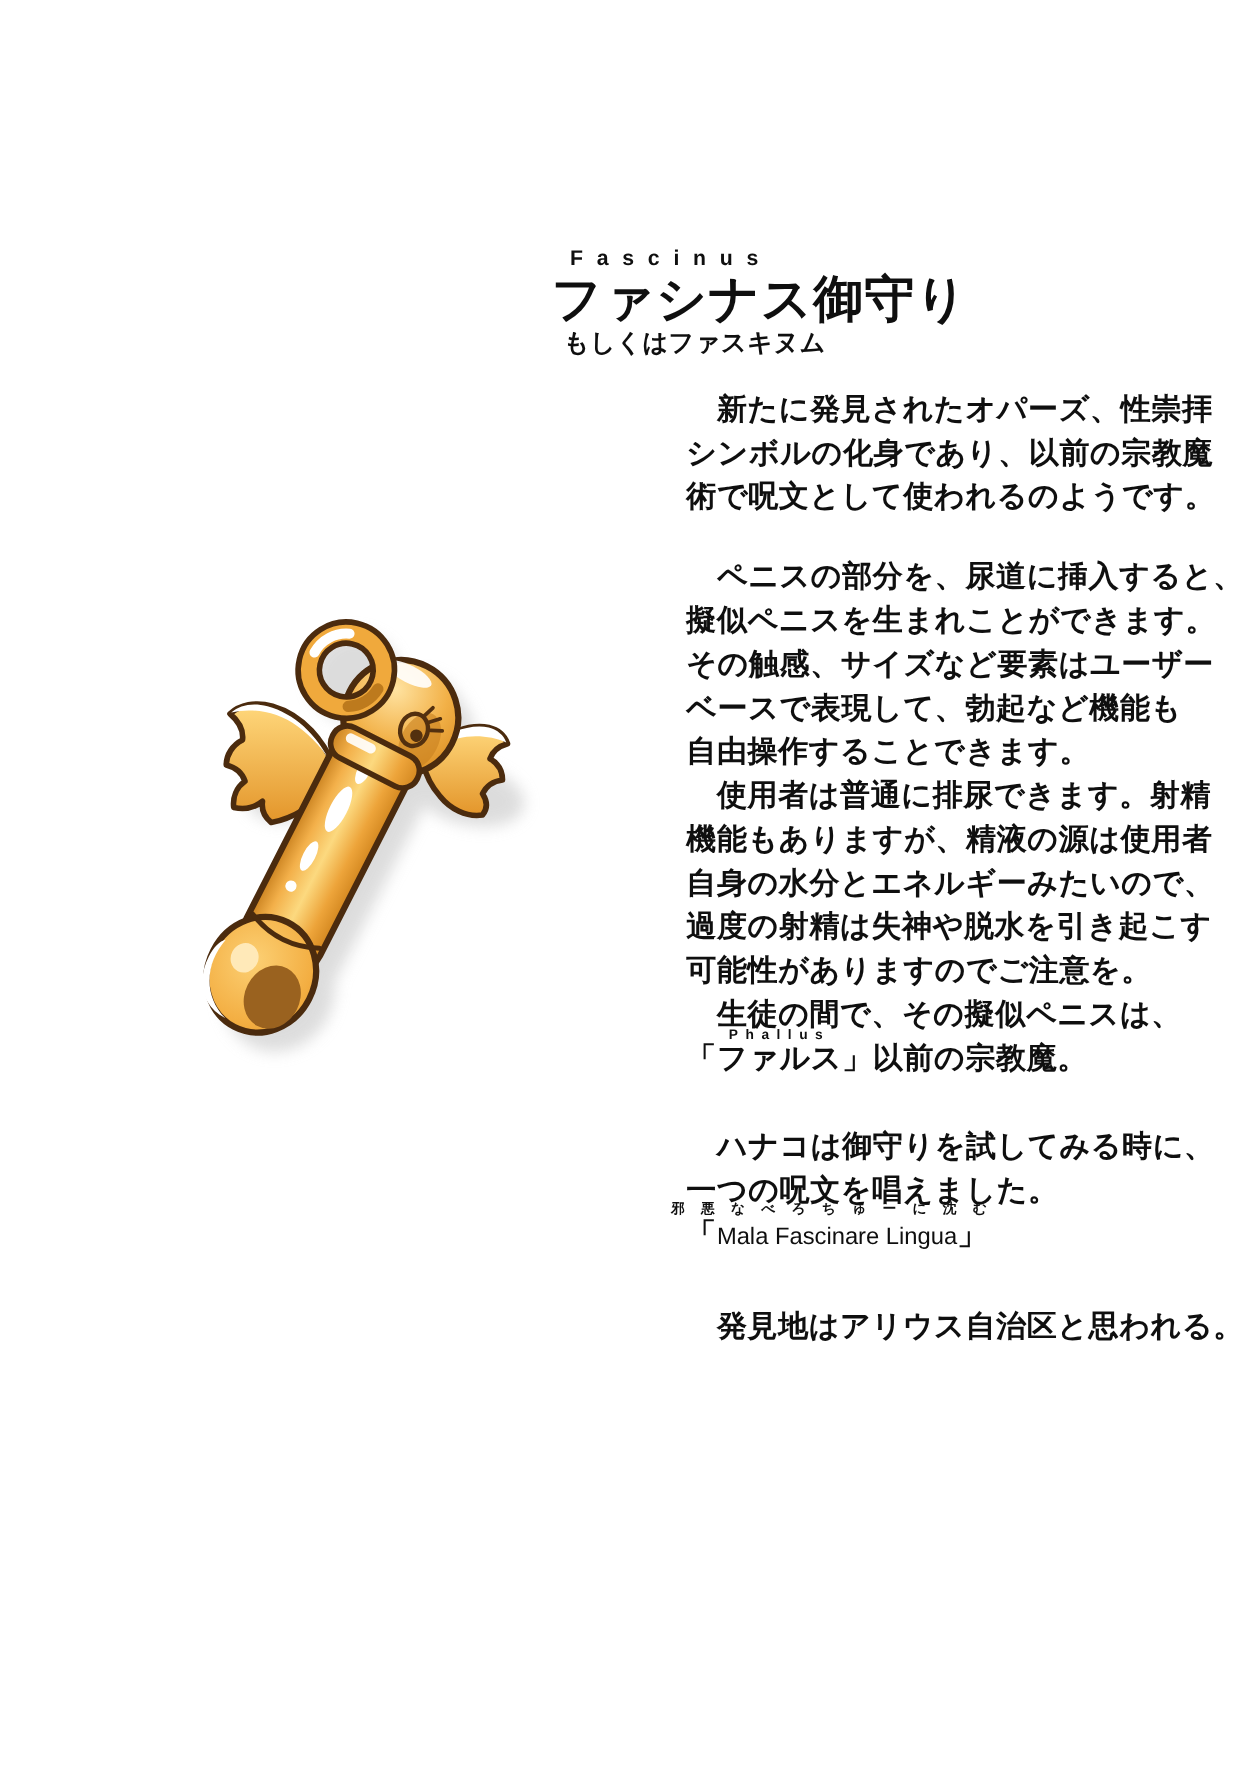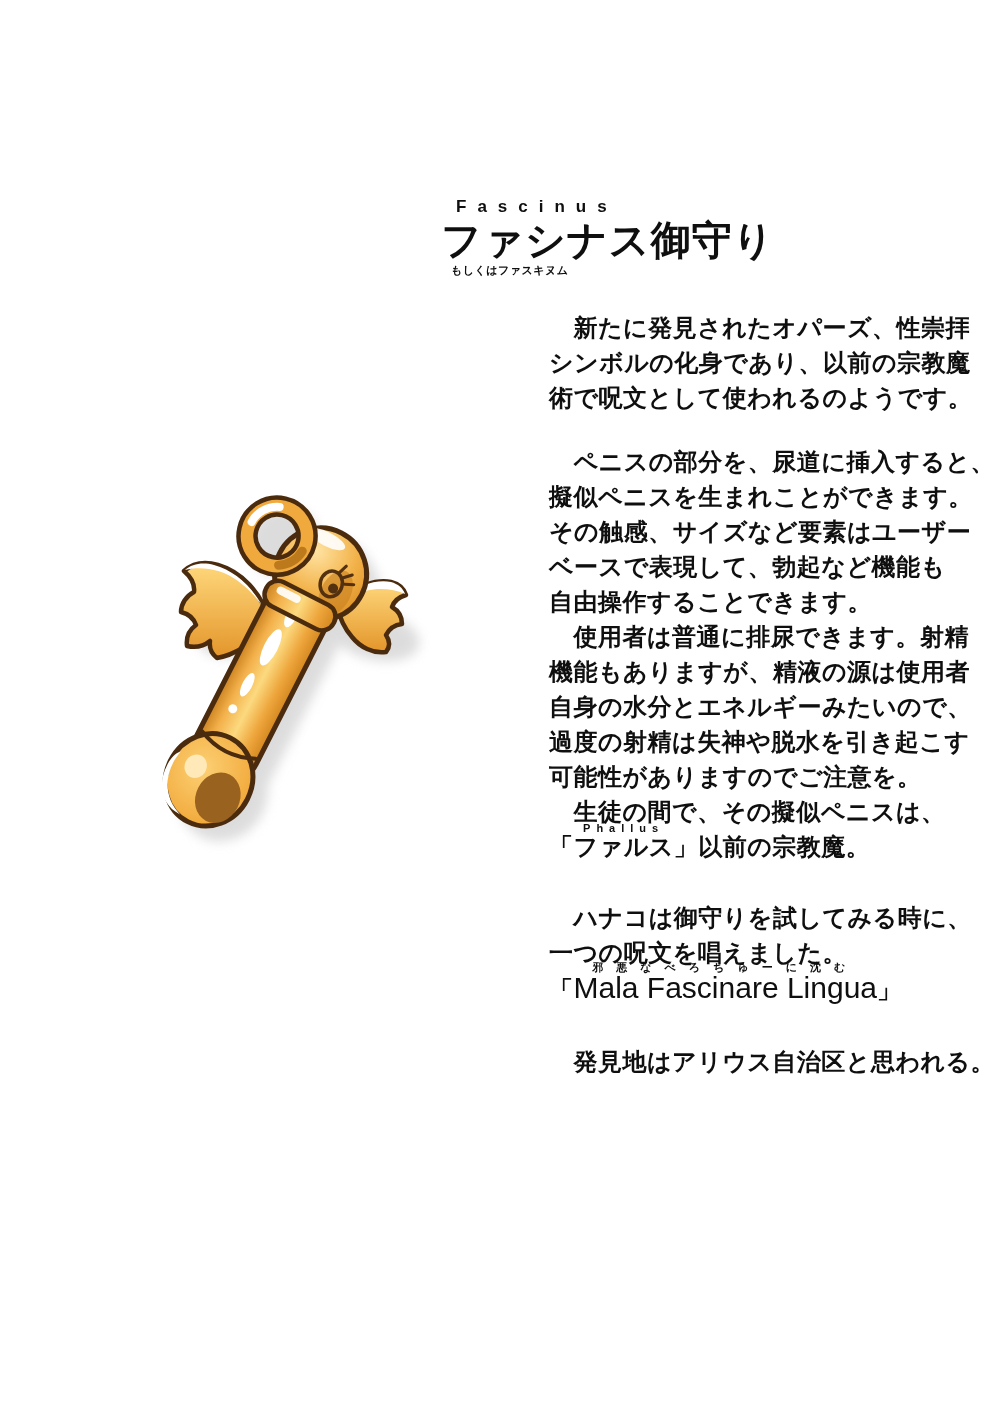--- a/index.html
+++ b/index.html
@@ -4,37 +4,37 @@
 <style>
   html,body{margin:0;padding:0;background:#ffffff;}
   .page{
     position:relative;width:1000px;height:1419px;background:#ffffff;overflow:hidden;
     font-family:"Liberation Sans","DejaVu Sans",sans-serif;color:#0f0f0f;
   }
   .amulet{position:absolute;left:128px;top:448px;}
   .title-block{position:absolute;left:441px;top:198px;}
   .eyebrow{font-size:17px;font-weight:700;letter-spacing:11px;margin:0 0 0 15px;line-height:1;}
   .main-title{margin:4px 0 0;font-size:40px;font-weight:800;letter-spacing:1px;line-height:1.05;}
-  .sub-title{margin:4px 0 0 10px;font-size:11px;font-weight:700;letter-spacing:0.5px;line-height:1;}
+  .sub-title{margin:4px 0 0 10px;font-size:20px;font-weight:700;letter-spacing:0.5px;line-height:1;}
   .text-col{position:absolute;left:506px;top:310px;width:480px;margin-left:43px;}
   .jp{
     margin:0;font-size:24px;font-weight:700;line-height:35px;letter-spacing:0.5px;
     white-space:pre-line;
   }
   .p1{margin-bottom:29px;}
   .b3{margin-top:36px;}
   .p5{margin-top:37px;}
   .rubyw{position:relative;display:inline-block;line-height:inherit;}
   .rt{
     position:absolute;left:50%;transform:translateX(-50%);white-space:nowrap;
     line-height:1;font-weight:700;color:#0f0f0f;
   }
   .rt-phallus{top:-6px;font-size:11px;letter-spacing:6px;}
   .rt-spell{top:-8px;font-size:11px;letter-spacing:13px;}
-  .latin{font-family:"Liberation Sans",sans-serif;font-weight:400;font-size:30px;letter-spacing:0;}
+  .latin{font-family:"Liberation Sans",sans-serif;font-weight:400;font-size:19px;letter-spacing:0;}
 </style>
 </head>
 <body>
 
 <div class="page">
 
   <svg class="amulet" width="340" height="430" viewBox="0 0 340 430" aria-hidden="true">
     <defs>
       <linearGradient id="gShaft" x1="0" y1="0" x2="1" y2="0">
         <stop offset="0" stop-color="#c9811f"></stop>

